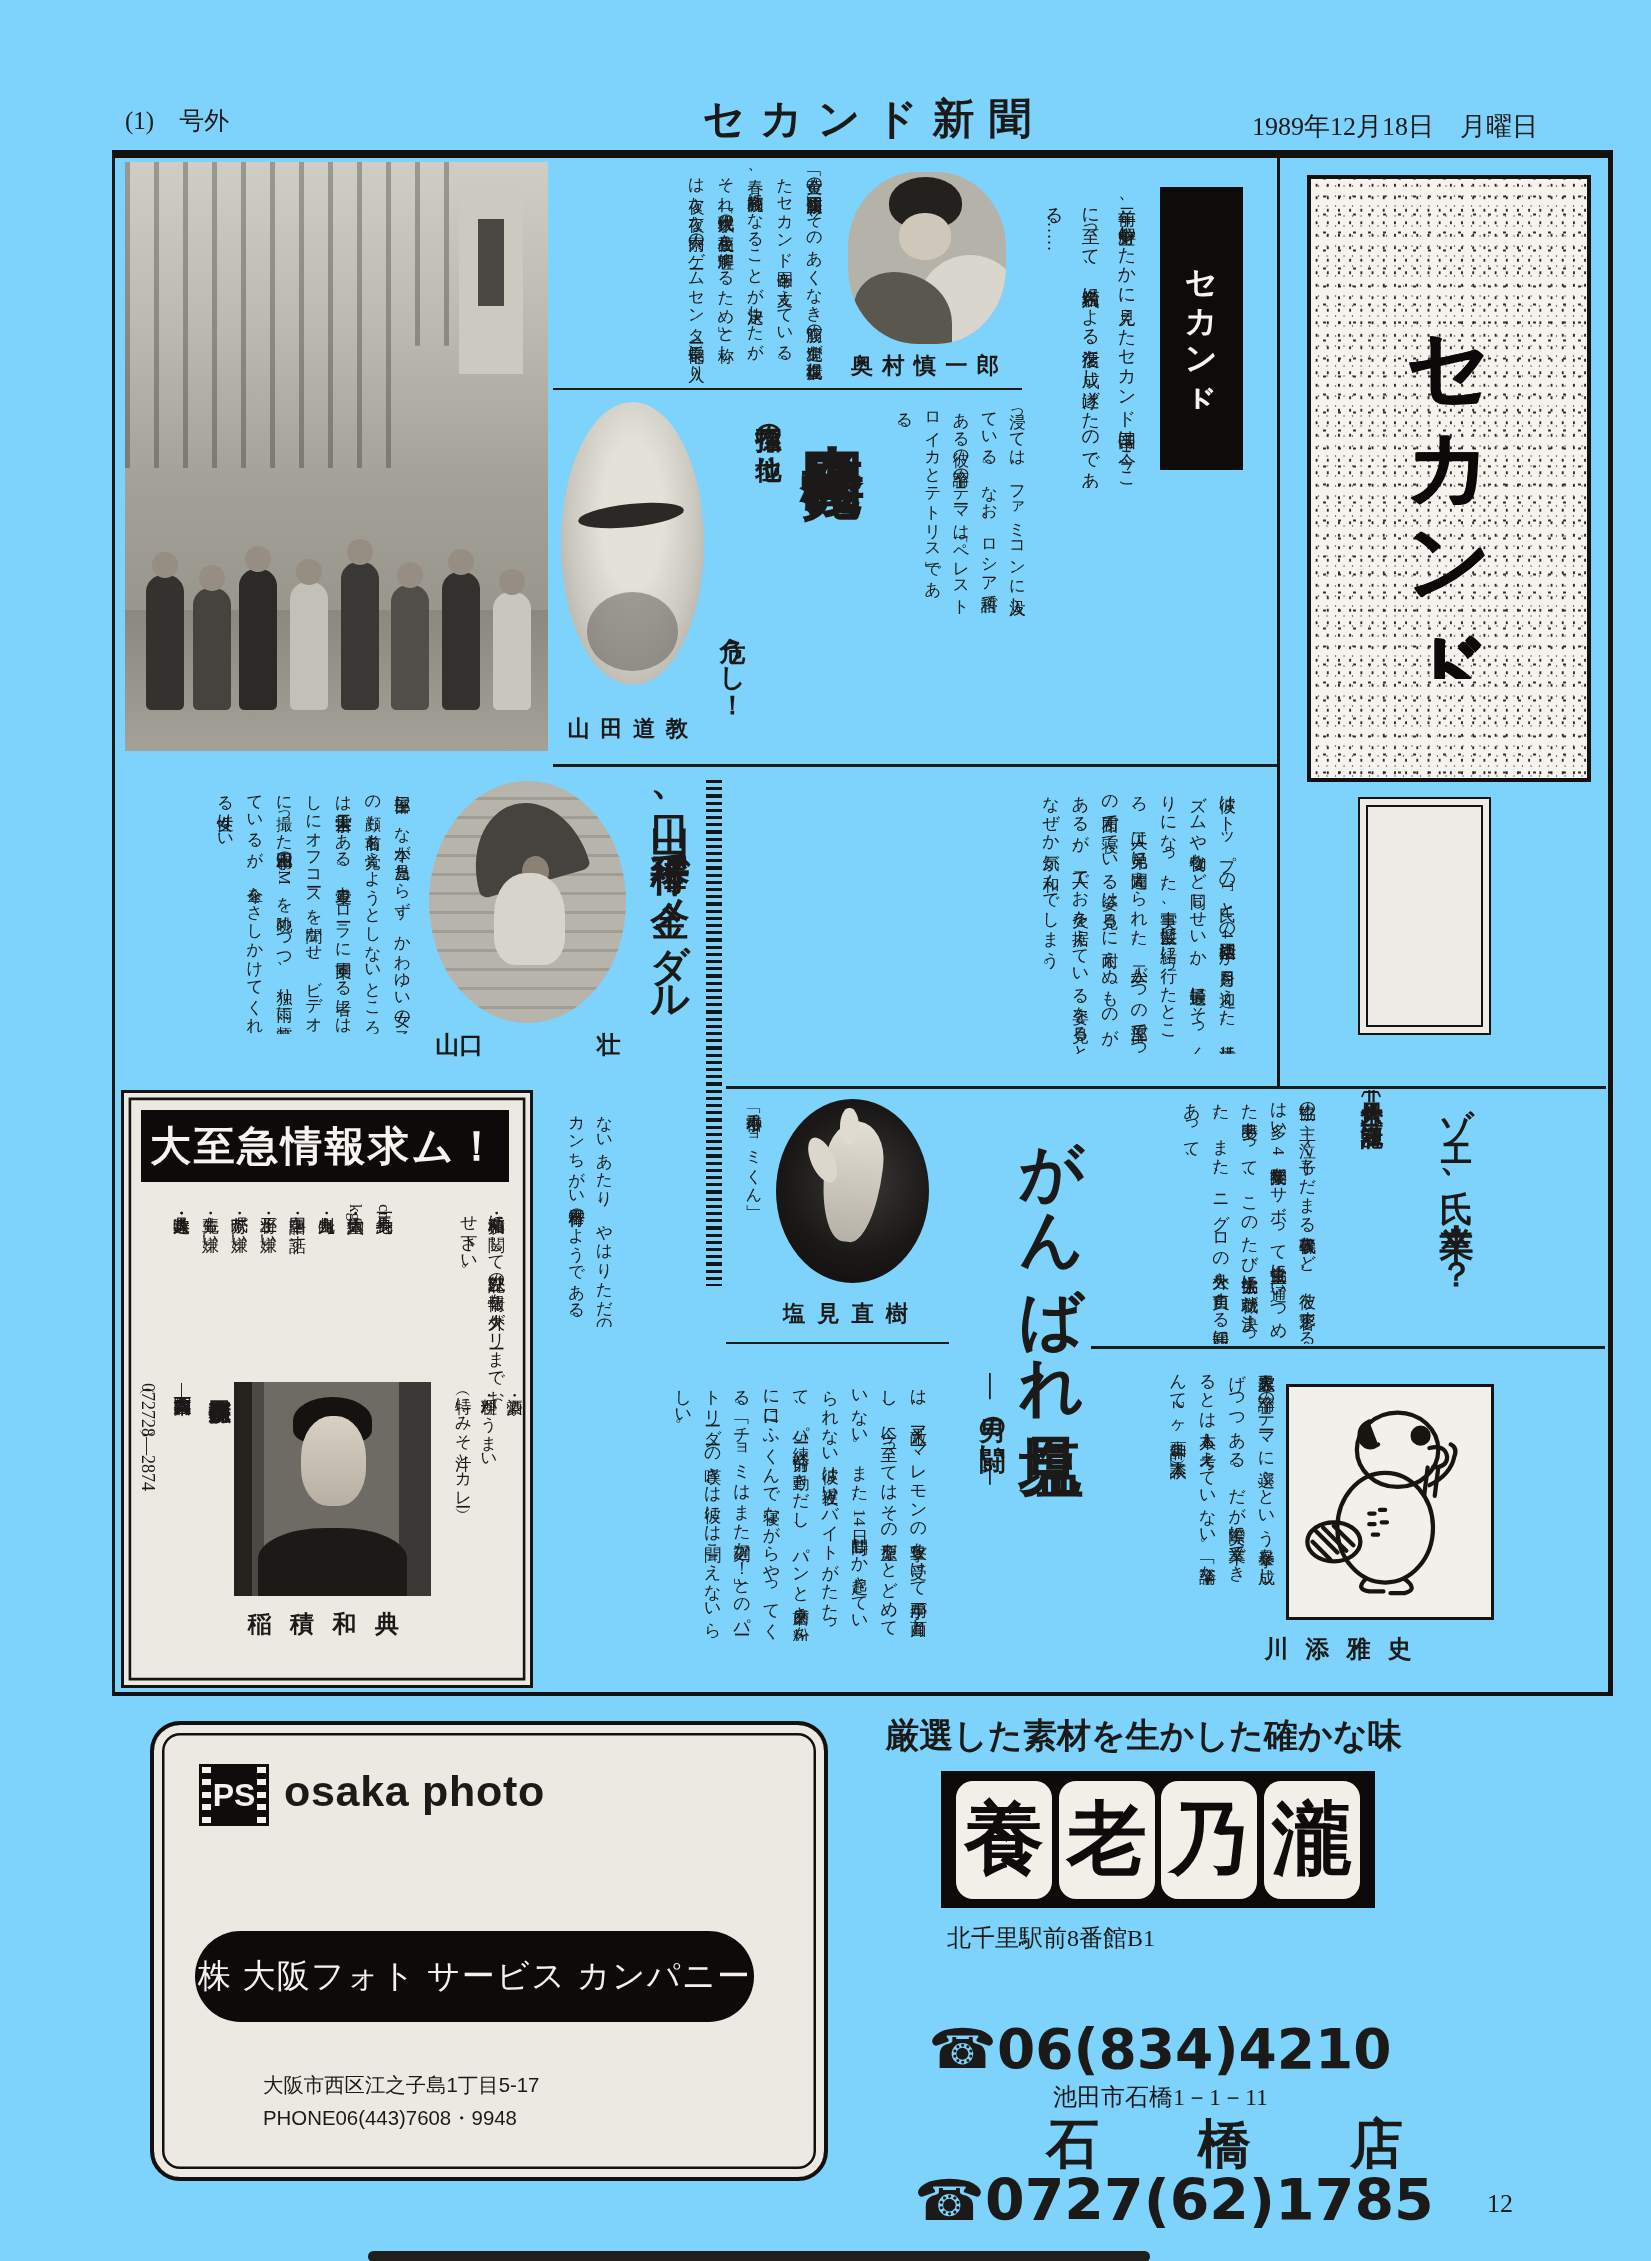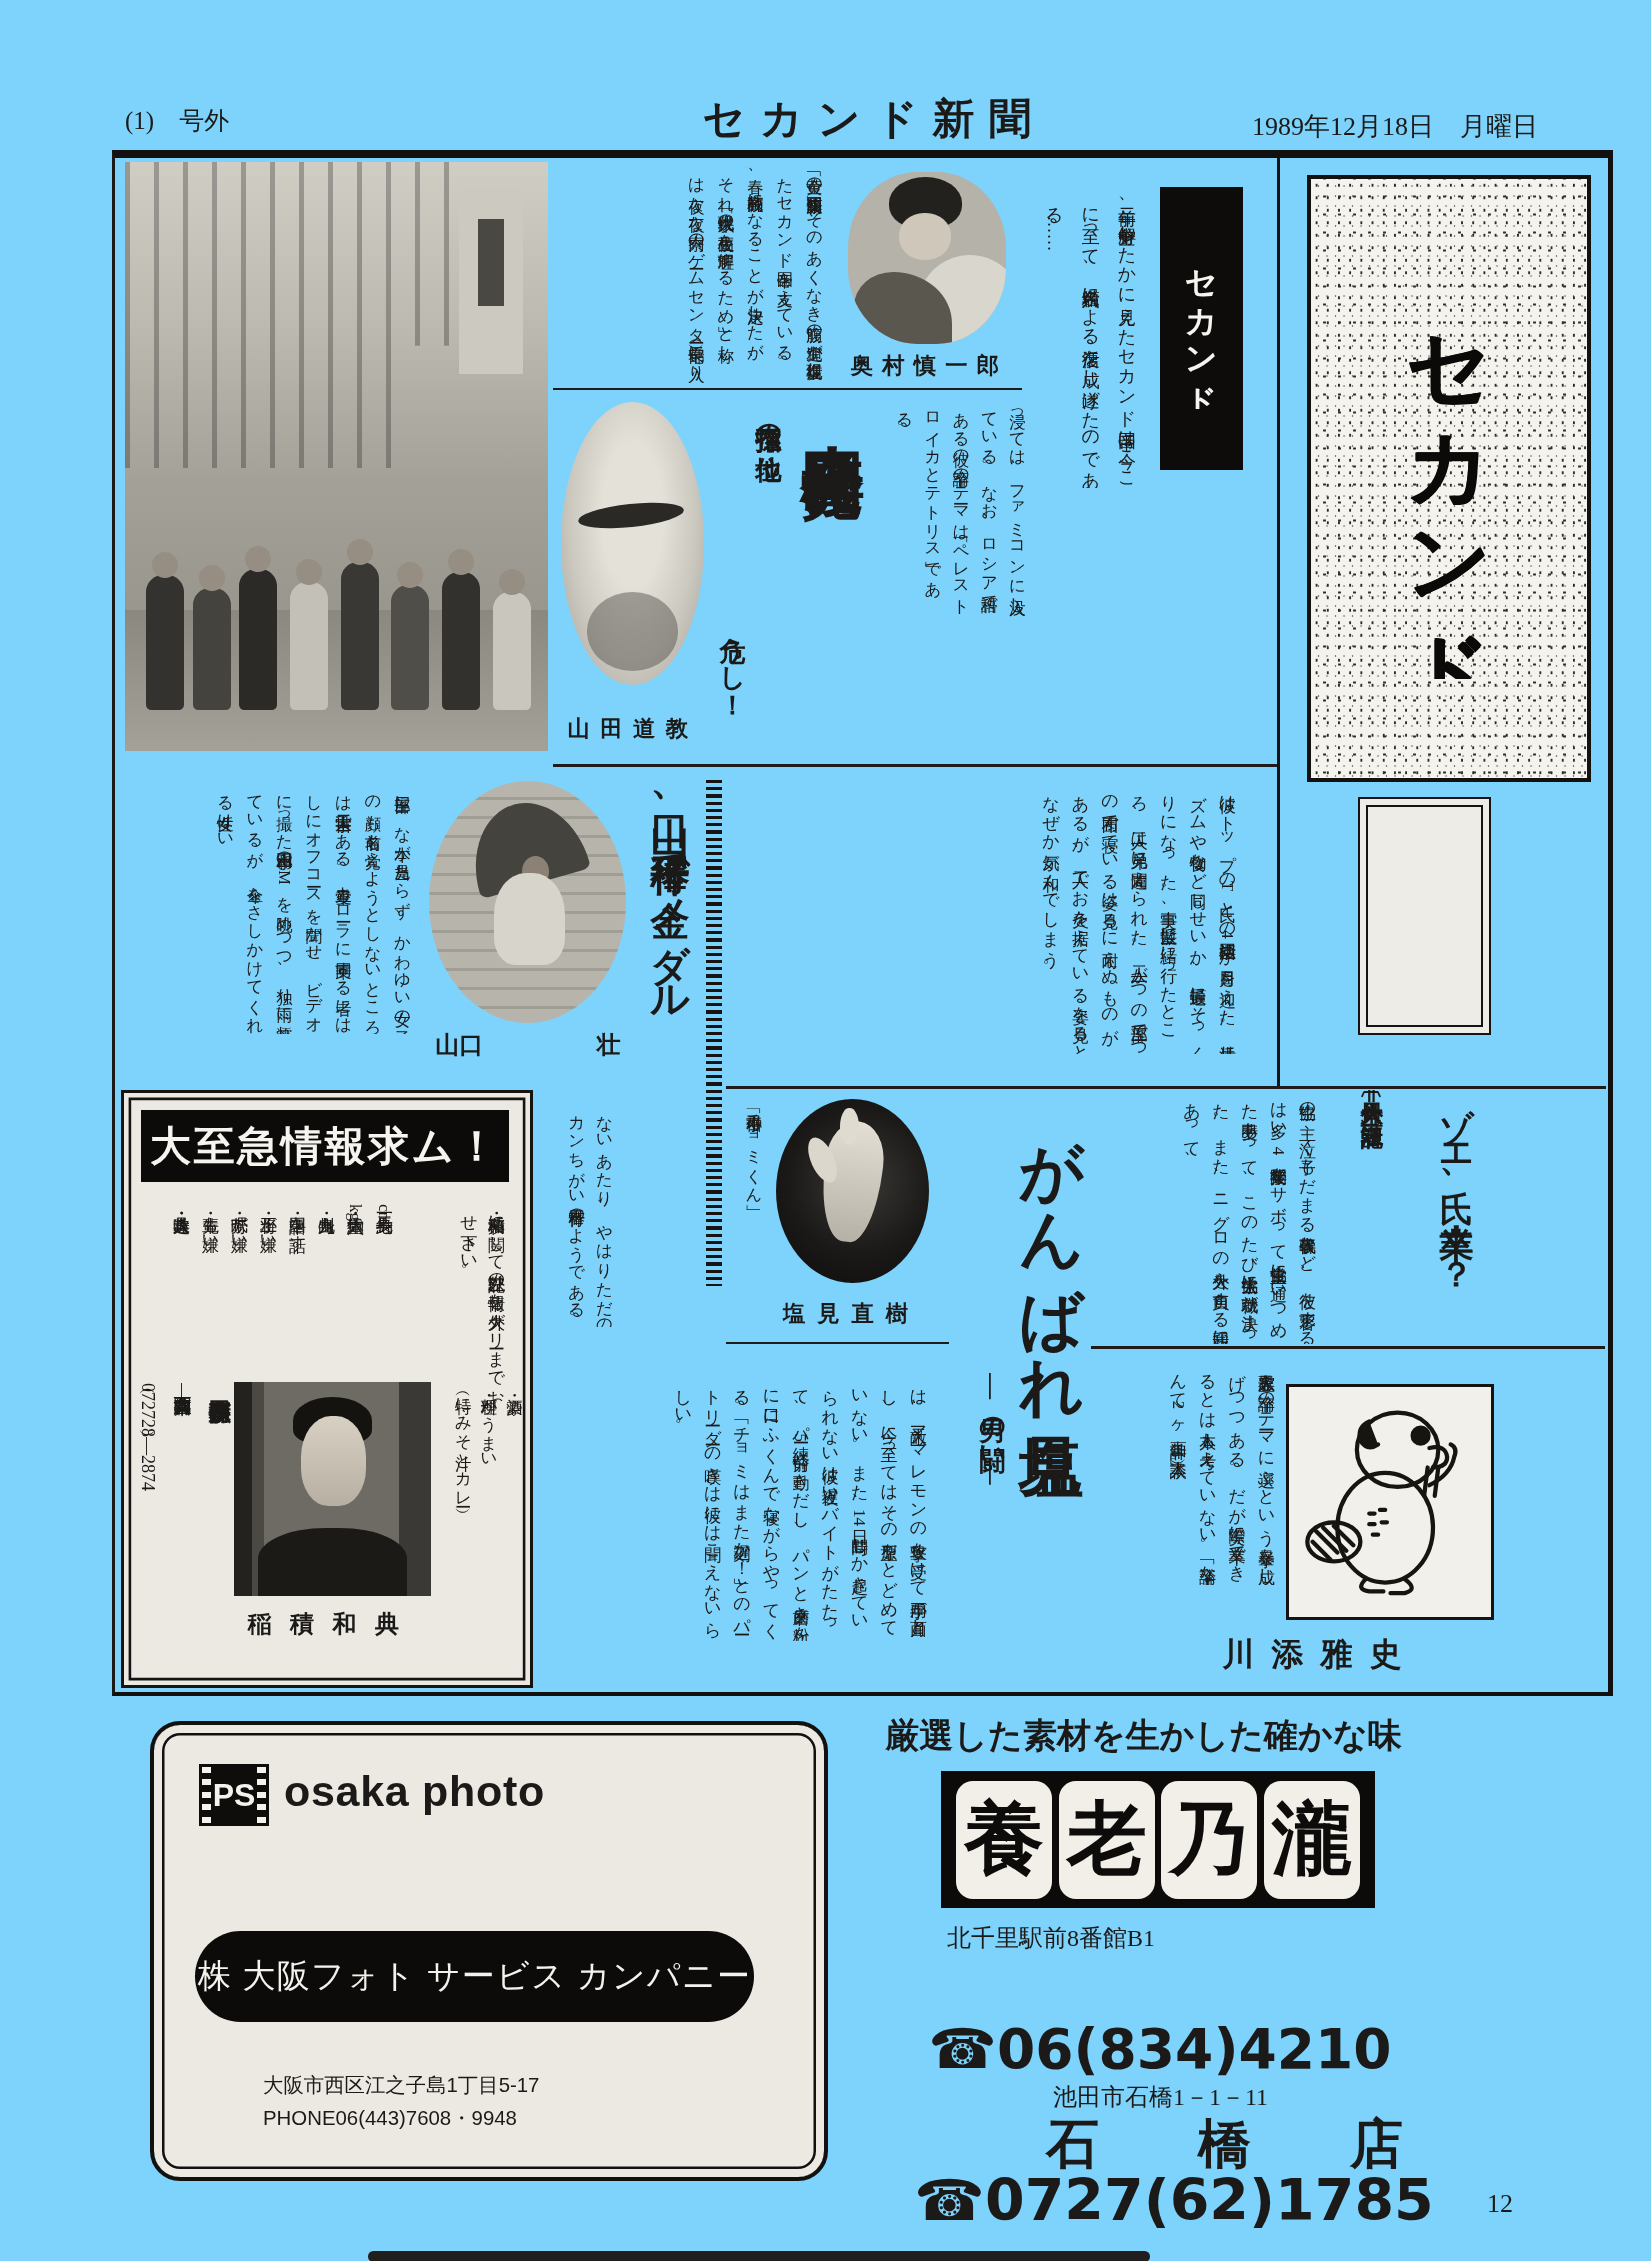--- a/index.html
+++ b/index.html
@@ -109,21 +109,21 @@
   .rule-shiomi{left:726px;top:1342px;width:223px;height:2px;}
   .sh-headline{left:1015px;top:1094px;width:80px;height:460px;font-size:64px;font-weight:900;}
   .sh-sub{left:972px;top:1373px;width:38px;height:223px;font-size:26px;font-weight:bold;}
   .sh-body{left:539px;top:1378px;width:394px;height:263px;font-size:17px;line-height:1.73;}
   .zo-headline{left:1399px;top:1083px;width:80px;height:276px;font-size:34px;font-weight:900;letter-spacing:1.3px;}
   .zo-sub{left:1350px;top:1085px;width:37px;height:355px;font-size:22.3px;font-weight:bold;}
   .zo-body1{left:1091px;top:1091px;width:230px;height:253px;font-size:17px;line-height:1.7;}
   .rule-d{left:1091px;top:1346px;width:514px;height:2.6px;}
   .zo-body2{left:1089px;top:1362px;width:192px;height:223px;font-size:17px;line-height:1.73;}
   .cartoon-box{left:1286px;top:1384px;width:202px;height:230px;border:3.3px solid #151412;background:#f2f0ea;}
-  .kz-cap{left:1212px;top:1633px;width:217px;font-size:32px;letter-spacing:17px;}
+  .kz-cap{left:1238px;top:1633px;width:217px;font-size:24px;letter-spacing:17px;}
 
   
   .miss-box{left:121px;top:1090px;width:406px;height:592px;border:3.3px solid #151412;
     box-shadow:inset 0 0 0 4.6px #ece9e3,inset 0 0 0 7.2px #151412;background:#ece9e3;}
   .miss-banner{left:141px;top:1110px;width:368px;height:72px;background:#0c0b0a;color:#f5f4ef;}
   .miss-banner span{font-size:41px;font-weight:900;letter-spacing:2.6px;}
   .miss-intro{left:397px;top:1204px;width:113px;height:197px;font-size:17px;line-height:1.62;}
   .miss-list{left:142px;top:1204px;width:251px;height:227px;display:flex;flex-direction:row-reverse;gap:12px;}
   .miss-list .it{writing-mode:vertical-rl;text-orientation:mixed;font-size:17px;line-height:1;}
   .miss-lower{left:439px;top:1386px;width:83px;height:289px;display:flex;flex-direction:row-reverse;gap:9.2px;}

